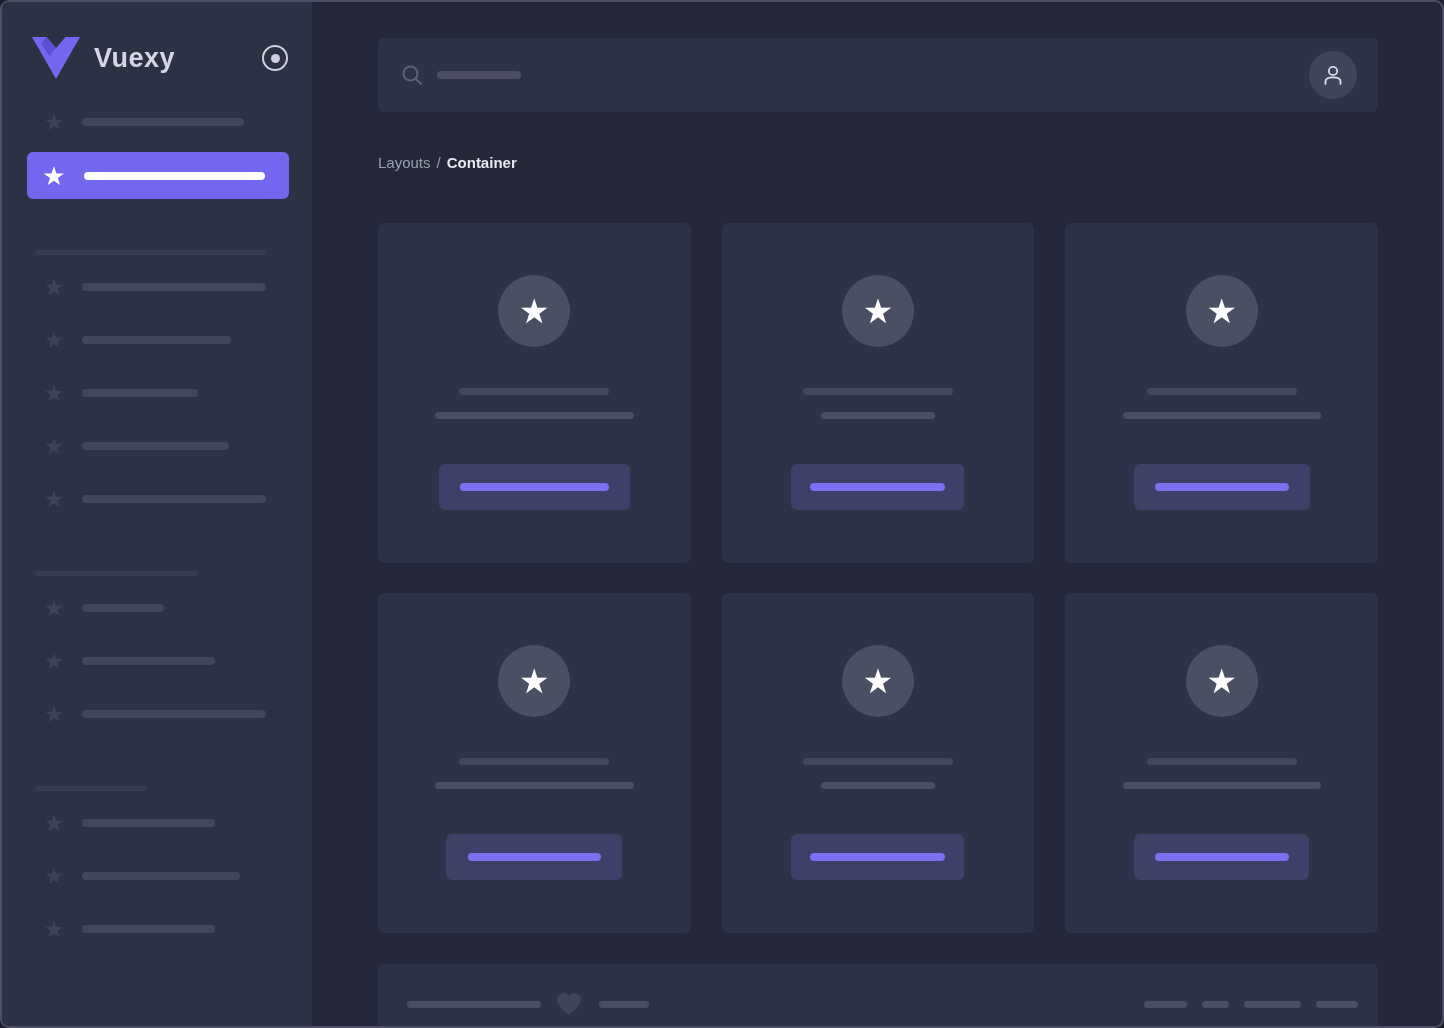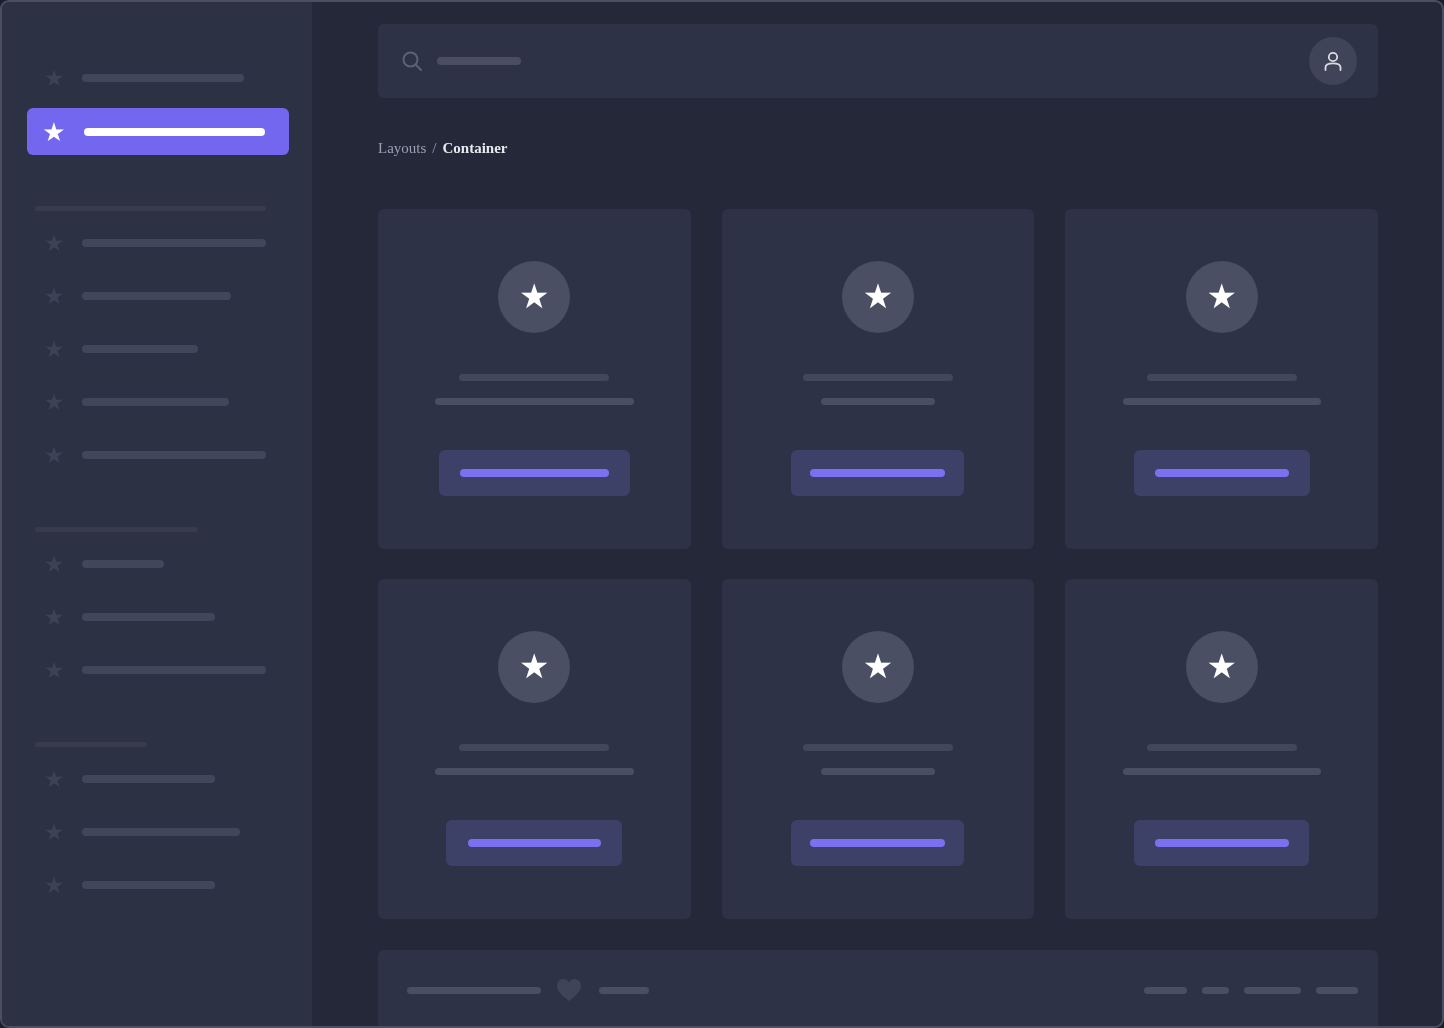--- a/index.html
+++ b/index.html
@@ -49,21 +49,21 @@
   .nav-item.active .star{ color:#ffffff; font-size:26px; }
   .nav-item.active .bar{ background:#ffffff; margin-left:18px; }
   .nav-section{
     margin-top:60px; margin-left:33px; height:5px; border-radius:2.5px;
     background:var(--section-bar);
   }
   .nav-item.active + .nav-section{ margin-top:51px; }
   .nav-section + .nav-item{ margin-top:20px; }
 
   
-  .main{ flex:1; padding:22px 64px 0 66px; overflow:hidden;font-family:Liberation Serif, serif; }
+  .main{ flex:1; padding:36px 64px 0 66px; overflow:hidden; }
 
   .searchbar{
     height:74px; background:var(--panel-bg); border-radius:6px;
     display:flex; align-items:center; padding:0 21px 0 23px; cursor:text;
   }
   .searchbar svg{ display:block; }
   .search-skel{
     width:84px; height:8px; border-radius:4px; background:var(--skeleton-input);
     margin-left:14px;
   }
@@ -106,20 +106,28 @@
   .footer .heart{ margin:0 17px 0 15px; display:flex; }
   .footer .spacer{ flex:1; }
   .footer .right-bars{ display:flex; align-items:center; gap:15px; }
 </style>
 </head>
 <body>
 
 <div class="frame">
 
   <aside class="sidebar">
+    <div class="logo-row">
+      <svg width="48" height="42" viewBox="0 0 48 42">
+        <path d="M0 0 L14.5 0 L24 11 L33.5 0 L48 0 L24 42 Z" fill="#7367f0"></path>
+        <path d="M14.5 0 L24 11 L17.2 19 L9 6 Z" fill="#5b50d6"></path>
+      </svg>
+      <span class="brand">Vuexy</span>
+      <span class="pin"></span>
+    </div>
     <nav class="nav" id="sidebar-nav">
         <div class="nav-item">
           <span class="star">★</span>
           <span class="bar" style="width: 162px;"></span>
         </div>
         <div class="nav-item active">
           <span class="star">★</span>
           <span class="bar" style="width: 181px;"></span>
         </div>
         <span class="nav-section" style="width: 231px;"></span>

